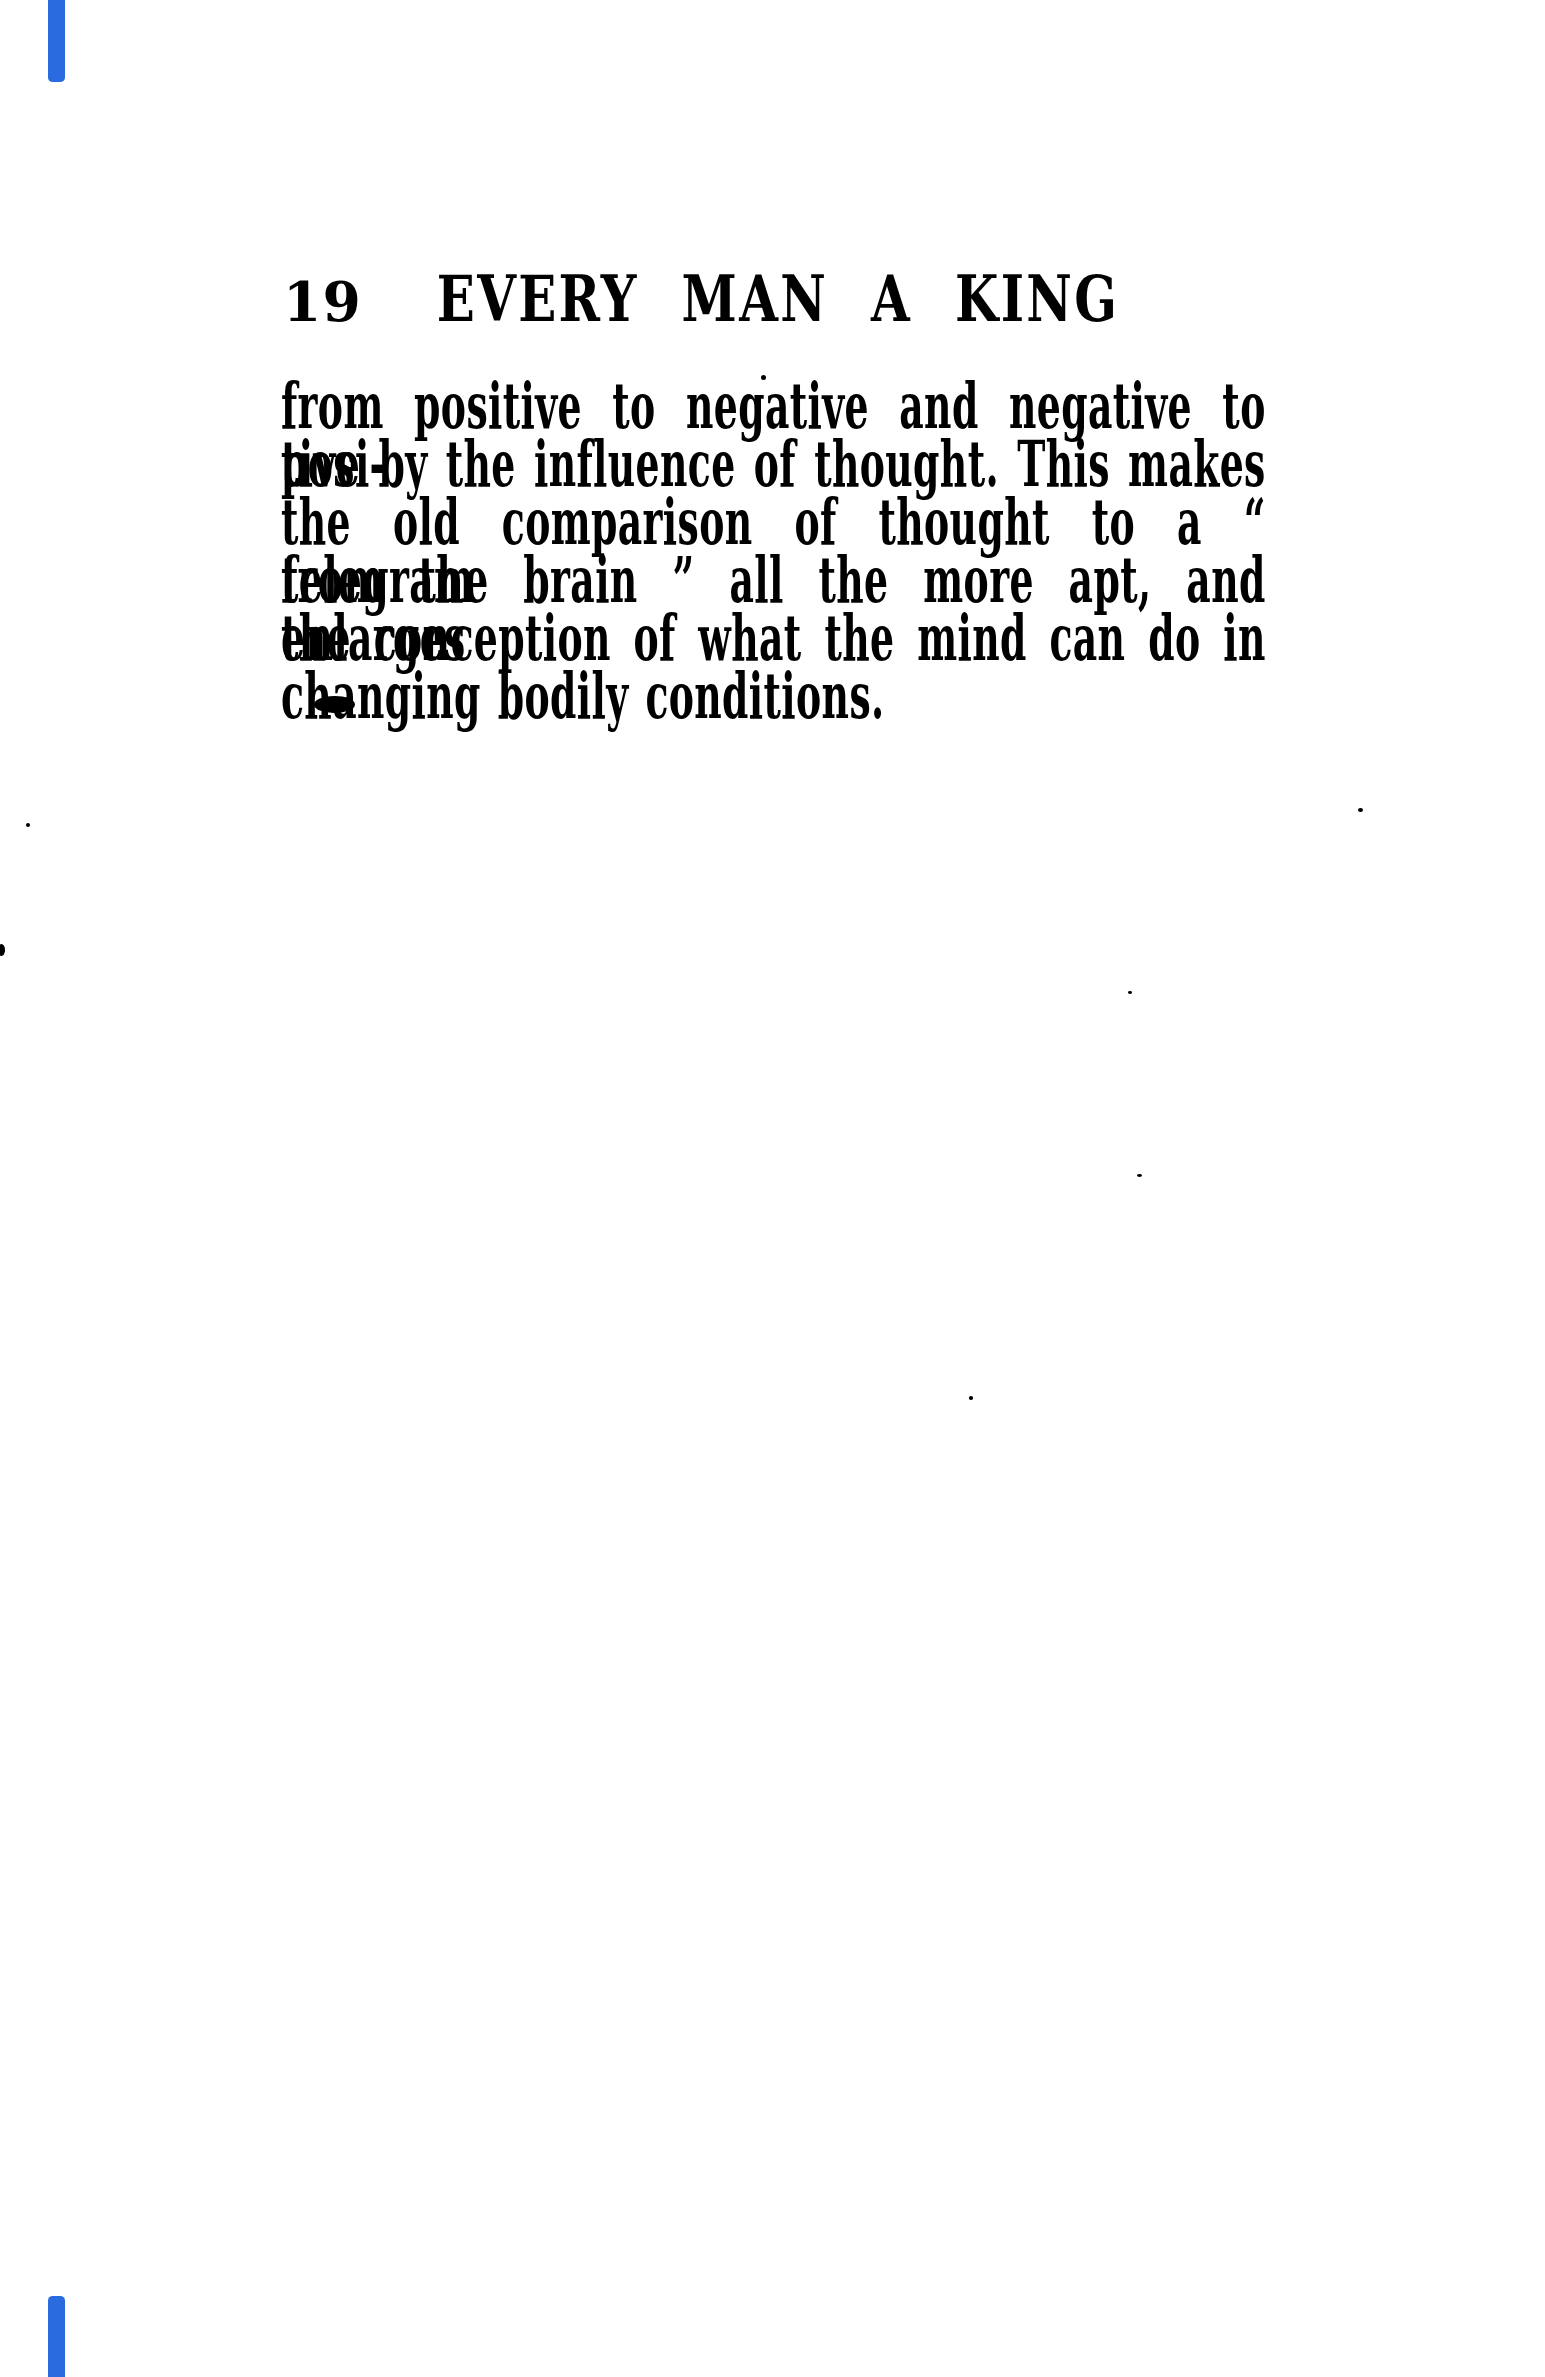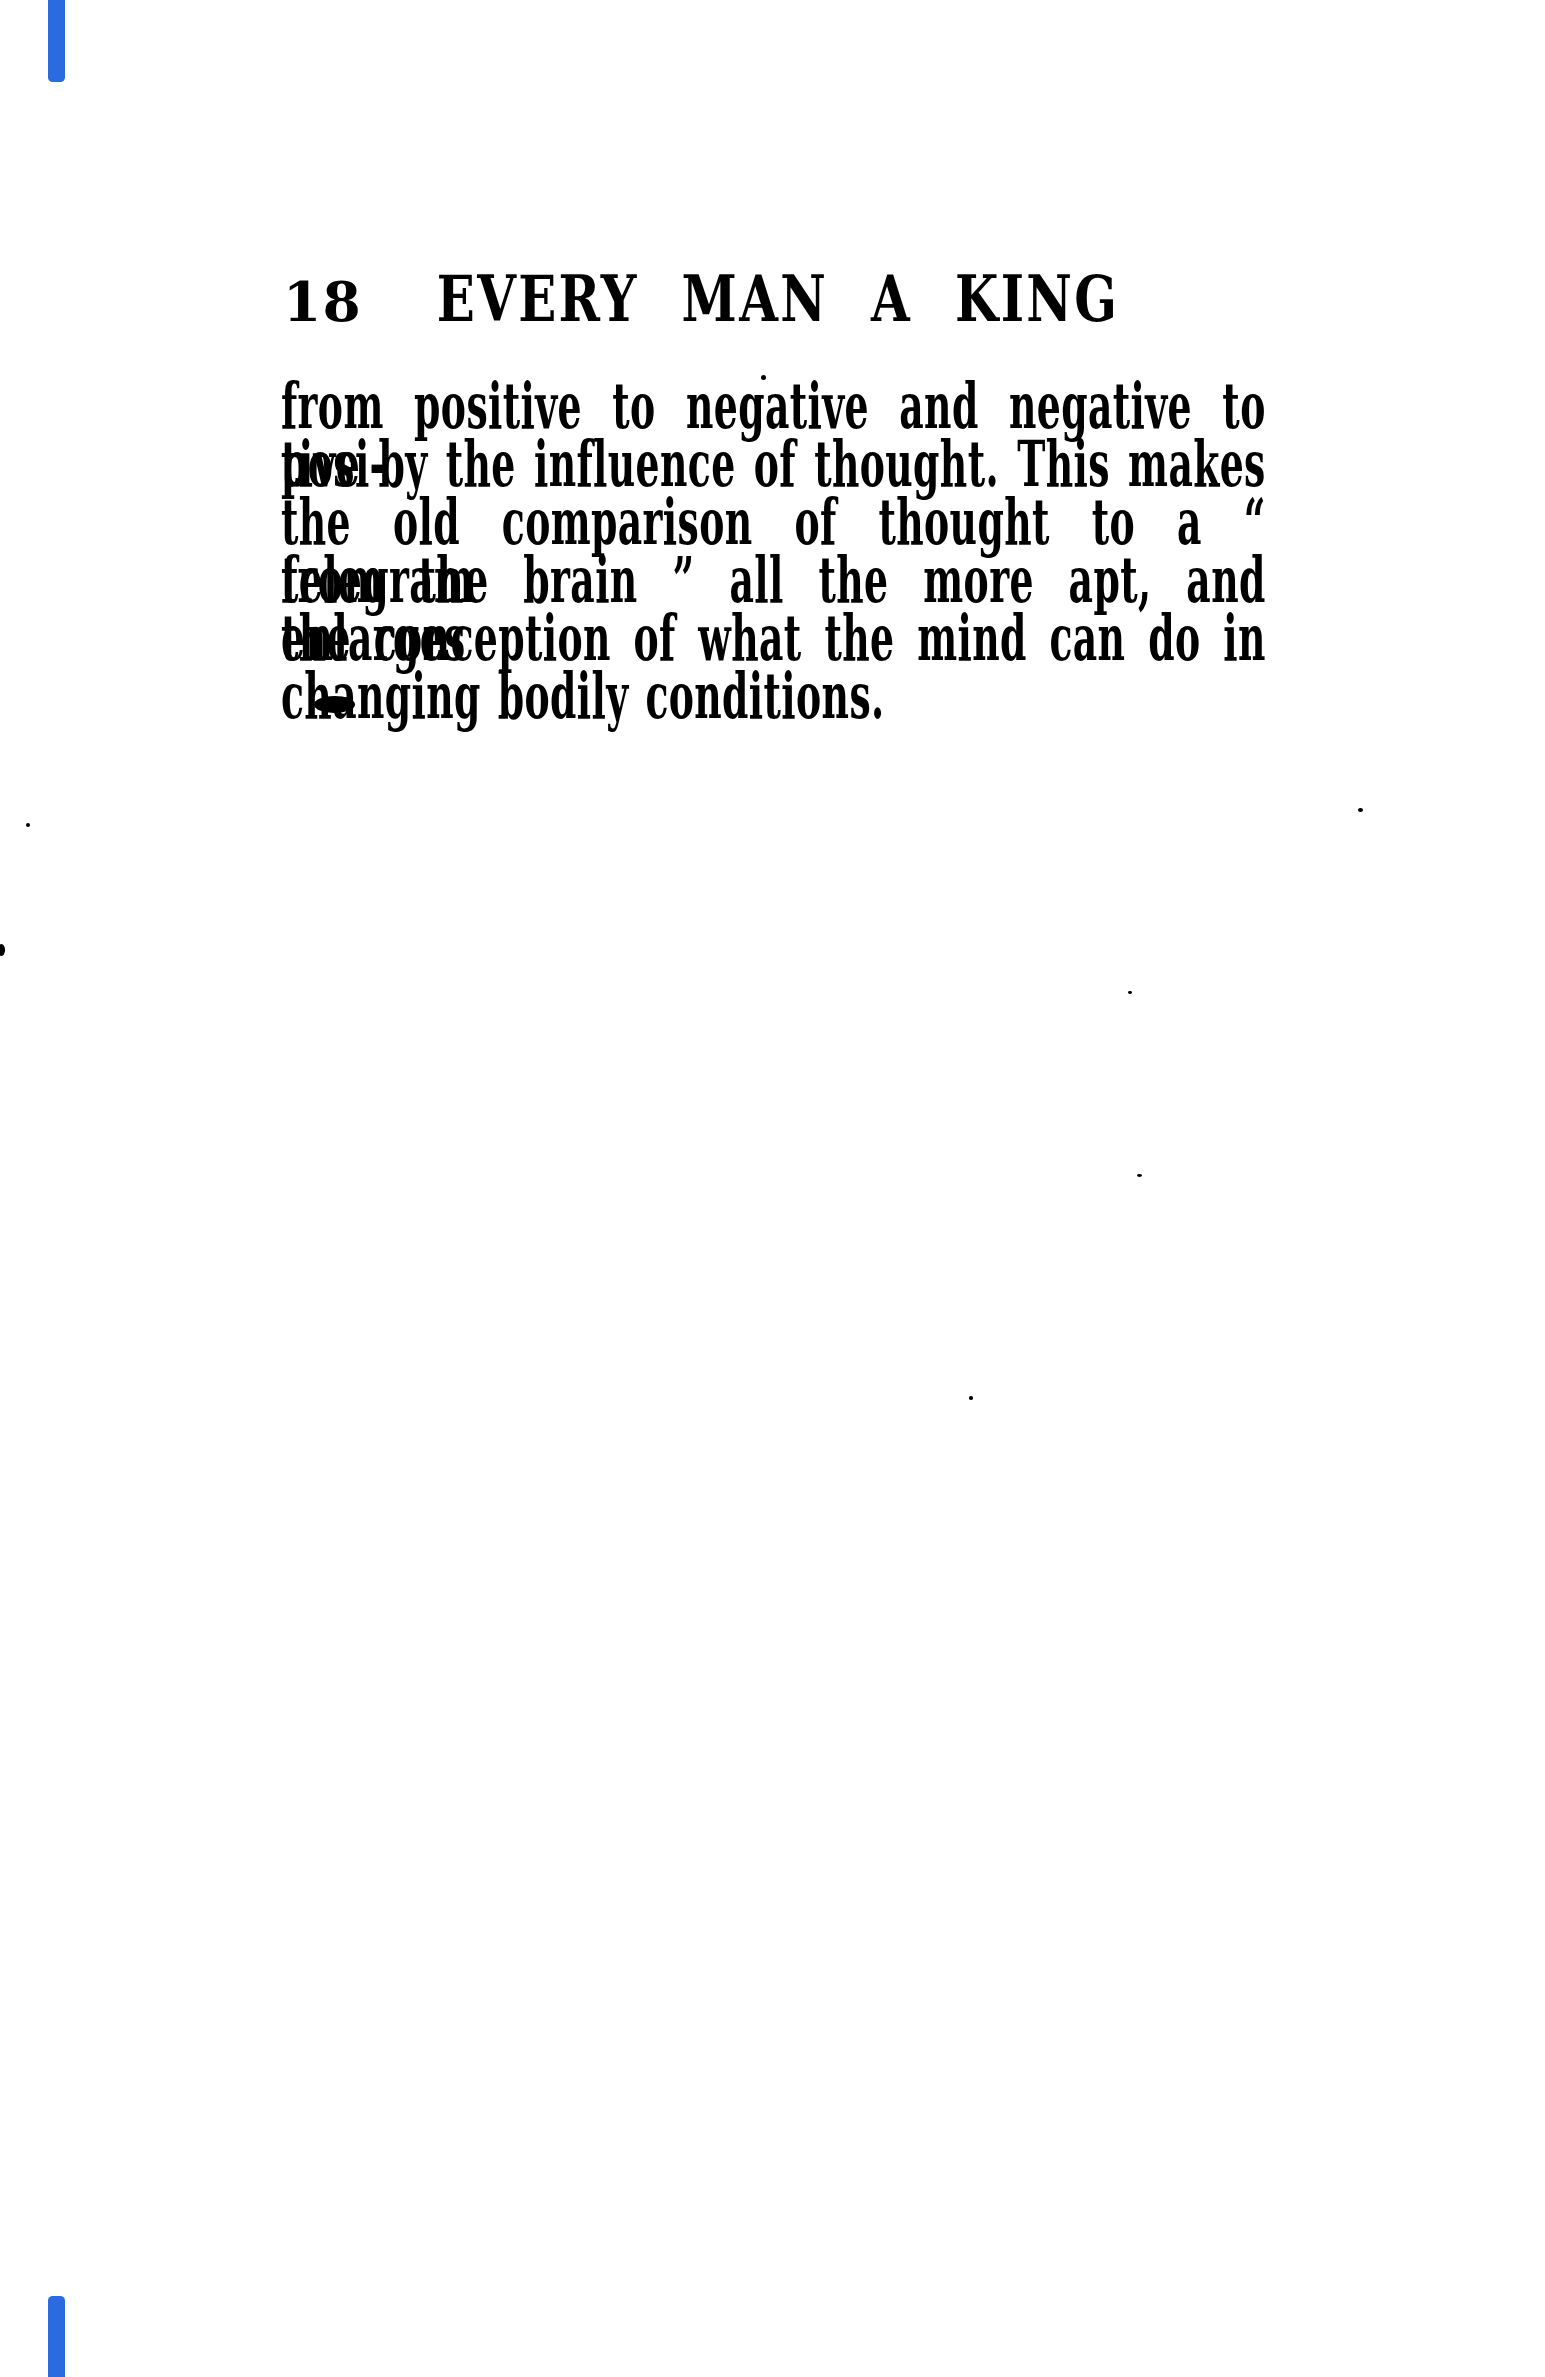--- a/index.html
+++ b/index.html
@@ -78,21 +78,21 @@
   }
 </style>
 </head>
 <body>
 
 <div class="page" style="background: rgb(255, 255, 255); color: rgb(0, 0, 0);">
 
   <div class="scan-bar top" style="background: rgb(43, 107, 224);"></div>
   <div class="scan-bar bottom" style="background: rgb(43, 107, 224);"></div>
 
-  <div class="folio">18</div>
+  <div class="folio">19</div>
 
   <div class="running-title">EVERY MAN A KING</div>
 
   <div class="body-text" id="body-text">
       <div class="line">from positive to negative and negative to posi-</div>
       <div class="line">tive by the influence of thought. This makes</div>
       <div class="line">the old comparison of thought to a “ telegram</div>
       <div class="line">from the brain ” all the more apt, and enlarges</div>
       <div class="line">the conception of what the mind can do in</div>
       <div class="line last">changing bodily conditions.</div>

